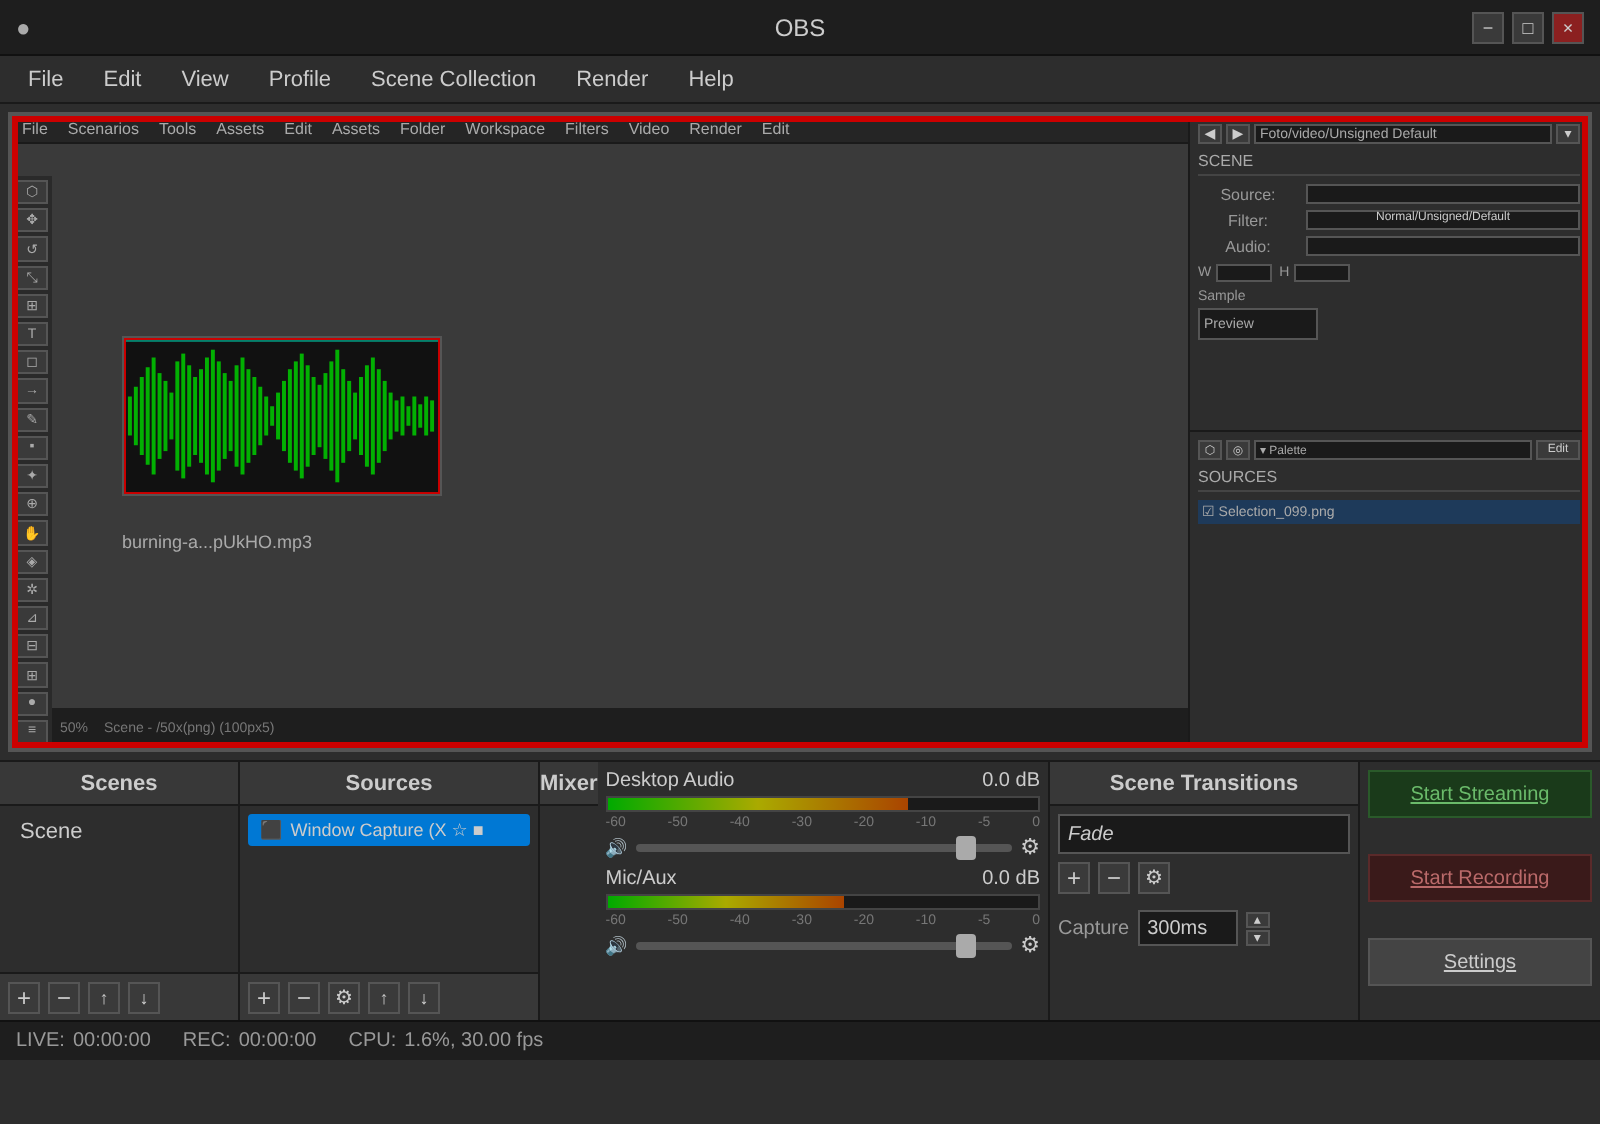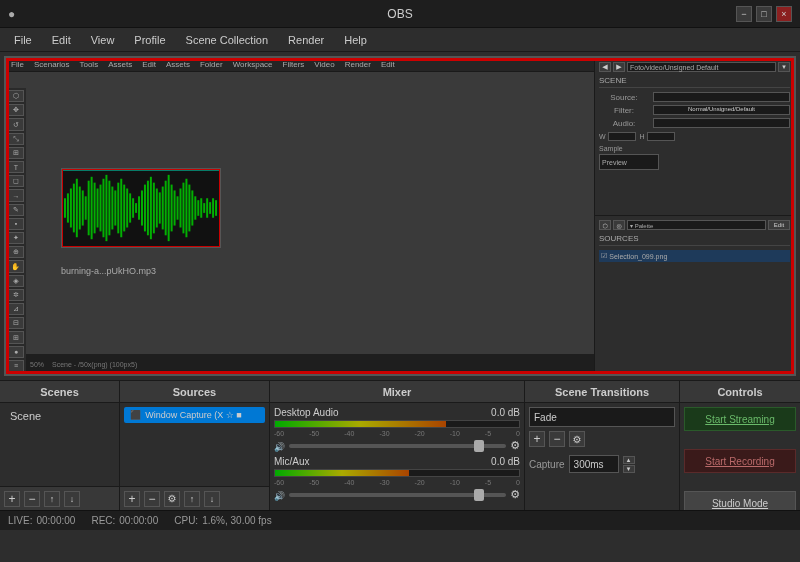--- a/index.html
+++ b/index.html
@@ -198,21 +198,20 @@
       border-right: 1px solid #1a1a1a;
       display: flex;
       flex-direction: column;
     }
     
     #mixer-panel {
       flex: 1;
       background: #2d2d2d;
       border-right: 1px solid #1a1a1a;
       display: flex;
-      flex-direction: column;
     }
     
     #transitions-panel {
       width: 155px;
       background: #2d2d2d;
       border-right: 1px solid #1a1a1a;
       display: flex;
       flex-direction: column;
     }
     
@@ -331,20 +330,21 @@
       width: 100%;
       height: 20px;
       background: #1a1a1a;
       border: 1px solid #555;
       color: #ccc;
       font-size: 10px;
       margin-bottom: 4px;
       padding: 4px 4px;
       appearance: none;
       cursor: pointer;
+      font-style: italic;
     }
     .transition-row {
       display: flex;
       align-items: center;
       gap: 4px;
       font-size: 10px;
     }
     .transition-duration-label { color: #999; }
     .transition-duration-input {
       width: 50px;
@@ -738,25 +738,23 @@
         <input type="text" class="transition-duration-input" value="300ms" style="">
         <div style="display:flex;flex-direction:column;gap:1px;">
           <div style="width:12px;height:8px;background:#3a3a3a;border:1px solid #555;font-size:7px;display:flex;align-items:center;justify-content:center;cursor:pointer;">▴</div>
           <div style="width:12px;height:8px;background:#3a3a3a;border:1px solid #555;font-size:7px;display:flex;align-items:center;justify-content:center;cursor:pointer;">▾</div>
         </div>
       </div>
     </div>
   </div>
 
   <div id="controls-panel">
-    <div class="panel-header">Controls</div>
     <div class="panel-content" style="padding:4px;">
       <div class="ctrl-btn ctrl-btn-stream">Start Streaming</div>
       <div class="ctrl-btn ctrl-btn-record">Start Recording</div>
-      <div class="ctrl-btn">Studio Mode</div>
       <div class="ctrl-btn">Settings</div>
 
     </div>
   </div>
 
 </div>
 
 <div id="statusbar">
   <div class="status-item">
     <span>LIVE:</span>

